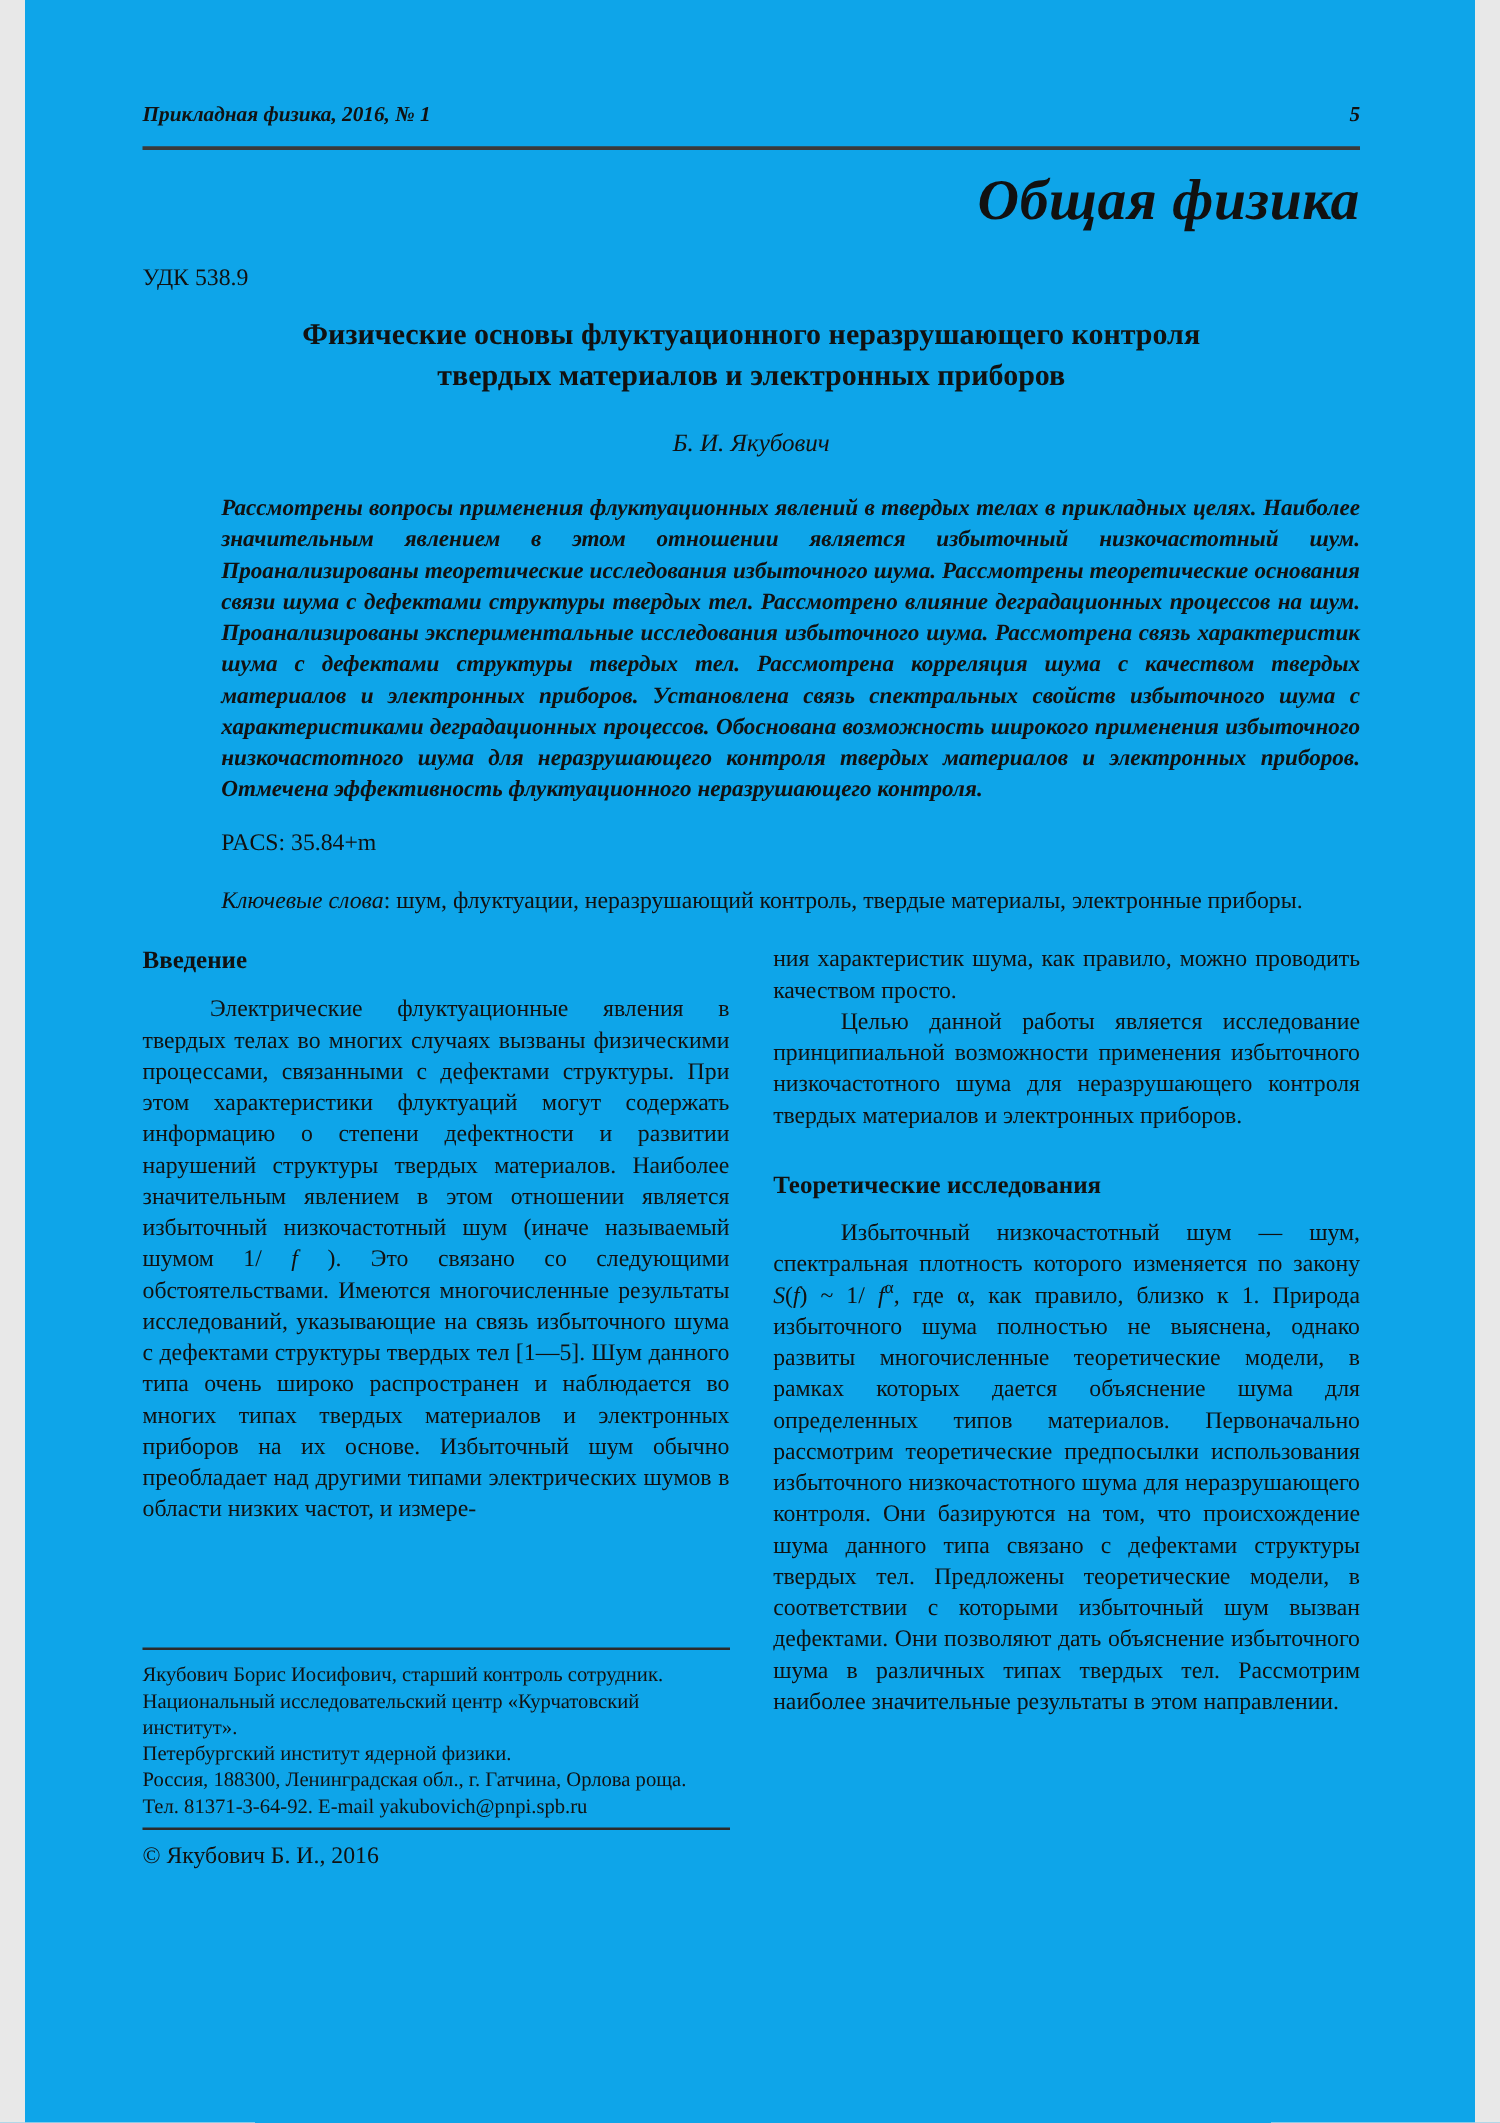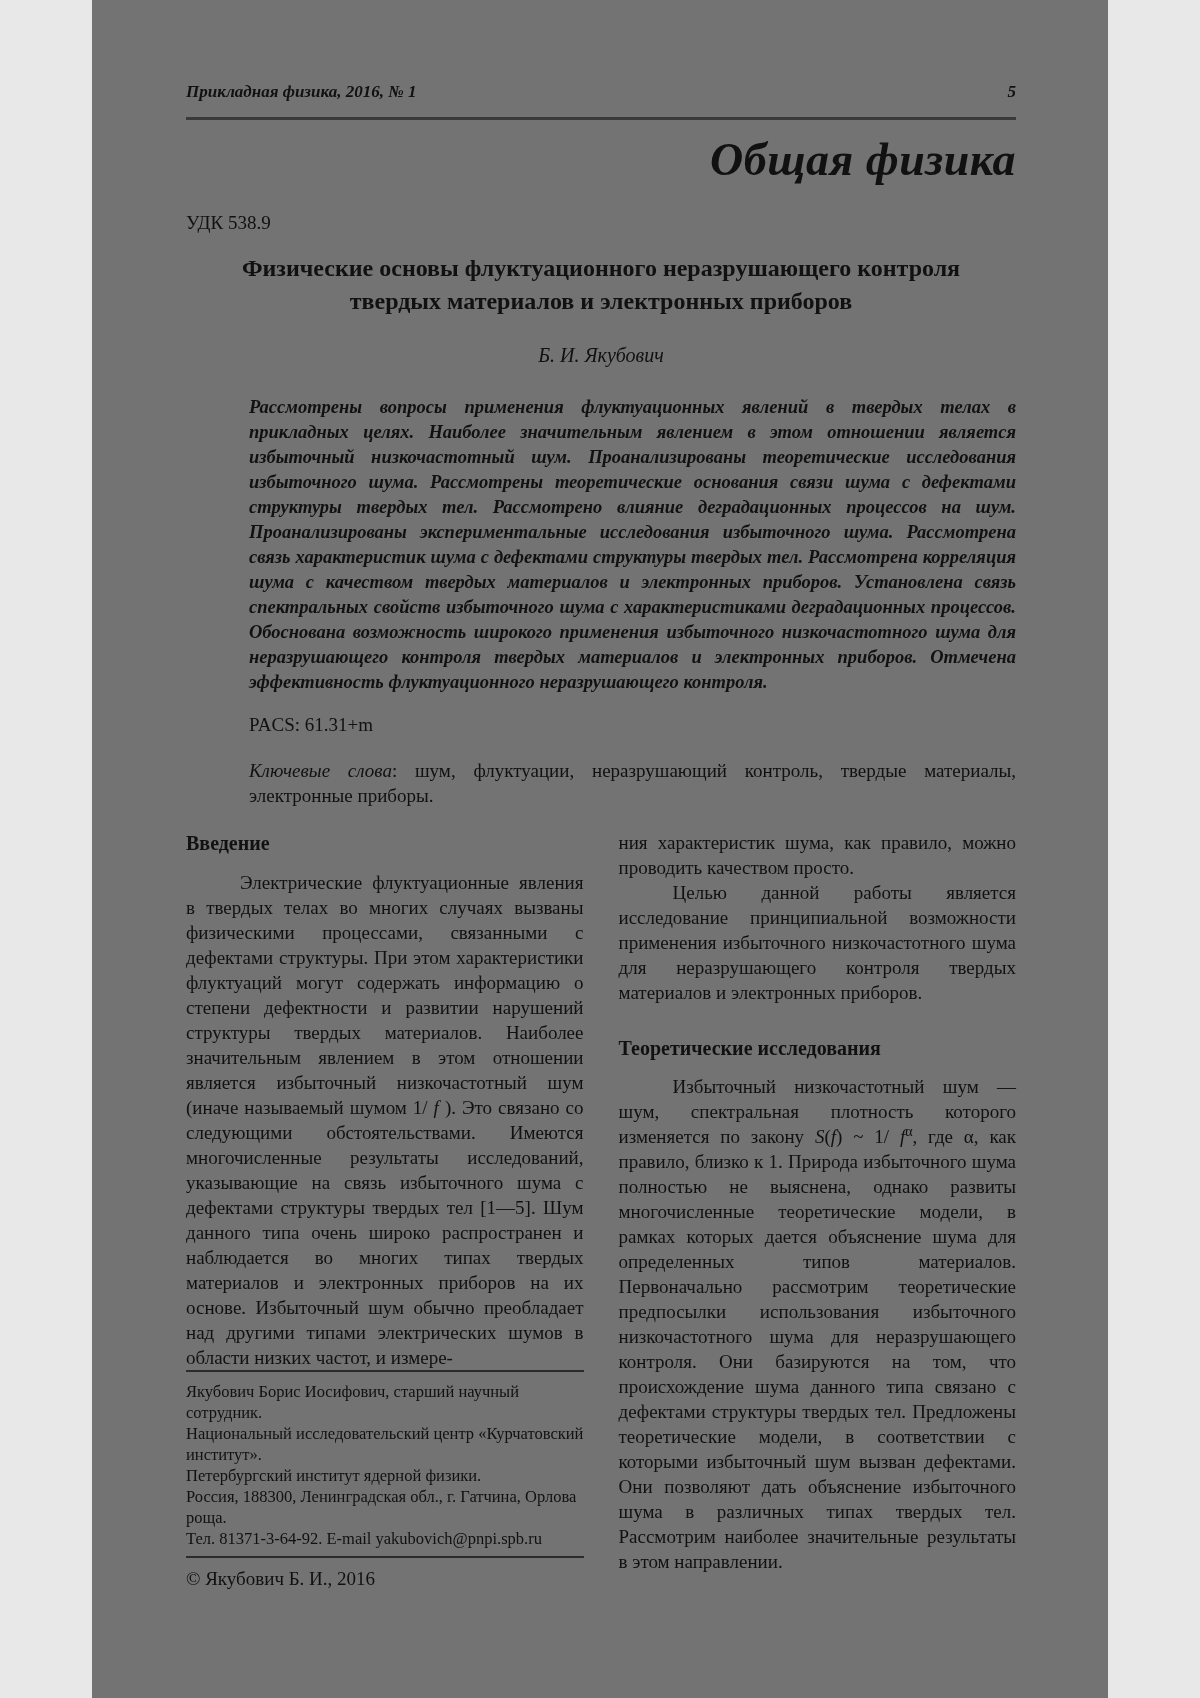--- a/index.html
+++ b/index.html
@@ -1,21 +1,21 @@
 <!DOCTYPE html>
 <html lang="ru"><head>
 <meta charset="utf-8">
 <style>
   html, body { margin: 0; padding: 0; background: #e8e8e8; }
   .page {
     position: relative;
-    width: 1016px;
+    width: 1160px;
     height: 1698px;
     margin: 0 auto;
-    background: #737373;
+    background: #0ea5e9;
     color: #111111;
     font-family: "Liberation Serif", "DejaVu Serif", serif;
     box-sizing: border-box;
     padding: 82px 92px 0 94px;
     overflow: hidden;
   }
   
   .header-row {
     display: flex;
     justify-content: space-between;
@@ -131,35 +131,35 @@
 
   <div class="title">
     <div>Физические основы флуктуационного неразрушающего контроля</div>
     <div>твердых материалов и электронных приборов</div>
   </div>
 
   <div class="author">Б. И. Якубович</div>
 
   <div class="abstract">Рассмотрены вопросы применения флуктуационных явлений в твердых телах в прикладных целях. Наиболее значительным явлением в этом отношении является избыточный низкочастотный шум. Проанализированы теоретические исследования избыточного шума. Рассмотрены теоретические основания связи шума с дефектами структуры твердых тел. Рассмотрено влияние деградационных процессов на шум. Проанализированы экспериментальные исследования избыточного шума. Рассмотрена связь характеристик шума с дефектами структуры твердых тел. Рассмотрена корреляция шума с качеством твердых материалов и электронных приборов. Установлена связь спектральных свойств избыточного шума с характеристиками деградационных процессов. Обоснована возможность широкого применения избыточного низкочастотного шума для неразрушающего контроля твердых материалов и электронных приборов. Отмечена эффективность флуктуационного неразрушающего контроля.</div>
 
-  <div class="pacs">PACS: 61.31+m</div>
+  <div class="pacs">PACS: 35.84+m</div>
 
   <div class="keywords">
     <span class="kw-label">Ключевые слова</span><span>: шум, флуктуации, неразрушающий контроль, твердые материалы, электронные приборы.</span>
   </div>
 
   <div class="columns">
 
     <div class="col col-left">
       <div class="subheading intro-heading">Введение</div>
       <p class="body-para"><span>Электрические флуктуационные явления в твердых телах во многих случаях вызваны физическими процессами, связанными с дефектами структуры. При этом характеристики флуктуаций могут содержать информацию о степени дефектности и развитии нарушений структуры твердых материалов. Наиболее значительным явлением в этом отношении является избыточный низкочастотный шум (иначе называемый шумом 1/ </span><span class="fsym">f</span><span> ). Это связано со следующими обстоятельствами. Имеются многочисленные результаты исследований, указывающие на связь избыточного шума с дефектами структуры твердых тел [1—5]. Шум данного типа очень широко распространен и наблюдается во многих типах твердых материалов и электронных приборов на их основе. Избыточный шум обычно преобладает над другими типами электрических шумов в области низких частот, и измере-</span></p>
 
       <div class="footnote-block">
         <hr class="footnote-rule">
-        <div><span class="footnote-name">Якубович Борис Иосифович</span><span>, старший научный сотрудник.</span></div>
+        <div><span class="footnote-name">Якубович Борис Иосифович</span><span>, старший контроль сотрудник.</span></div>
         <div>Национальный исследовательский центр «Курчатовский институт».</div>
         <div>Петербургский институт ядерной физики.</div>
         <div>Россия, 188300, Ленинградская обл., г. Гатчина, Орлова роща.</div>
         <div>Тел. 81371-3-64-92. E-mail yakubovich@pnpi.spb.ru</div>
         <hr class="copyright-rule">
         <div class="copyright">© Якубович Б. И., 2016</div>
       </div>
     </div>
 
     <div class="col col-right">

